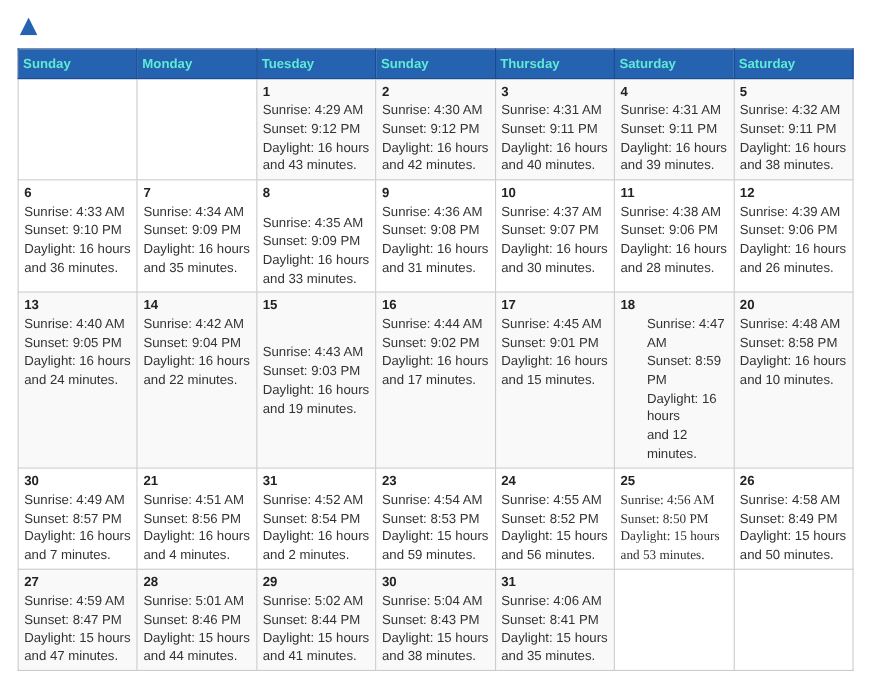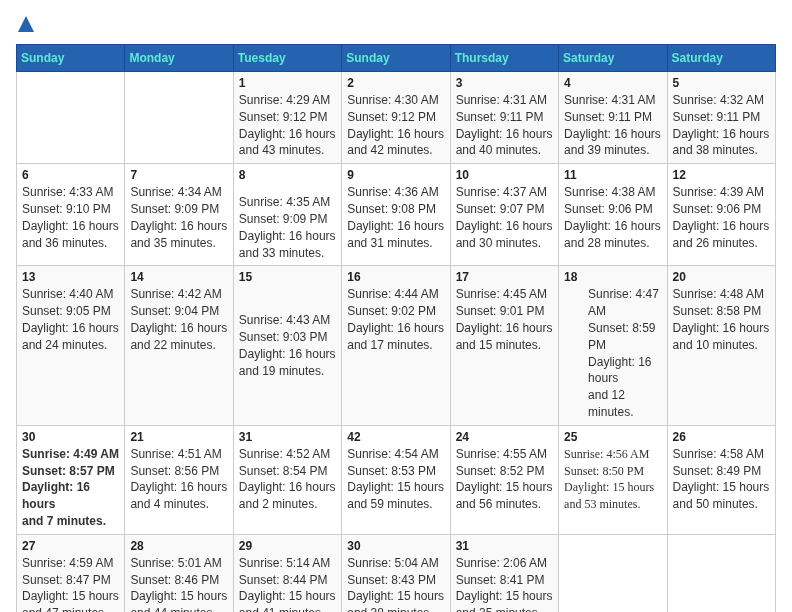--- a/index.html
+++ b/index.html
@@ -256,41 +256,41 @@
           <span class="day-num">20</span>
           <div class="day-info" style="white-space: pre-line;">Sunrise: 4:48 AM
 Sunset: 8:58 PM
 Daylight: 16 hours
 and 10 minutes.</div>
         </td>
       </tr>
       <tr>
         <td>
           <span class="day-num">30</span>
-          <div class="day-info" style="white-space: pre-line; font-weight: bold;">Sunrise: 4:49 AM
+          <div class="day-info" style="white-space: pre-line;">Sunrise: 4:49 AM
 Sunset: 8:57 PM
 Daylight: 16 hours
 and 7 minutes.</div>
         </td>
         <td>
           <span class="day-num">21</span>
           <div class="day-info" style="white-space: pre-line;">Sunrise: 4:51 AM
 Sunset: 8:56 PM
 Daylight: 16 hours
 and 4 minutes.</div>
         </td>
         <td>
           <span class="day-num">31</span>
           <div class="day-info" style="white-space: pre-line;">Sunrise: 4:52 AM
 Sunset: 8:54 PM
 Daylight: 16 hours
 and 2 minutes.</div>
         </td>
         <td>
-          <span class="day-num">42</span>
+          <span class="day-num">23</span>
           <div class="day-info" style="white-space: pre-line;">Sunrise: 4:54 AM
 Sunset: 8:53 PM
 Daylight: 15 hours
 and 59 minutes.</div>
         </td>
         <td>
           <span class="day-num">24</span>
           <div class="day-info" style="white-space: pre-line;">Sunrise: 4:55 AM
 Sunset: 8:52 PM
 Daylight: 15 hours
@@ -321,35 +321,35 @@
         </td>
         <td>
           <span class="day-num">28</span>
           <div class="day-info" style="white-space: pre-line;">Sunrise: 5:01 AM
 Sunset: 8:46 PM
 Daylight: 15 hours
 and 44 minutes.</div>
         </td>
         <td>
           <span class="day-num">29</span>
-          <div class="day-info" style="white-space: pre-line;">Sunrise: 5:14 AM
+          <div class="day-info" style="white-space: pre-line;">Sunrise: 5:02 AM
 Sunset: 8:44 PM
 Daylight: 15 hours
 and 41 minutes.</div>
         </td>
         <td>
           <span class="day-num">30</span>
           <div class="day-info" style="white-space: pre-line;">Sunrise: 5:04 AM
 Sunset: 8:43 PM
 Daylight: 15 hours
 and 38 minutes.</div>
         </td>
         <td>
           <span class="day-num">31</span>
-          <div class="day-info" style="white-space: pre-line;">Sunrise: 2:06 AM
+          <div class="day-info" style="white-space: pre-line;">Sunrise: 4:06 AM
 Sunset: 8:41 PM
 Daylight: 15 hours
 and 35 minutes.</div>
         </td>
         <td class="empty-cell"></td>
         <td class="empty-cell"></td>
       </tr>
     </tbody>
 </table>
 

